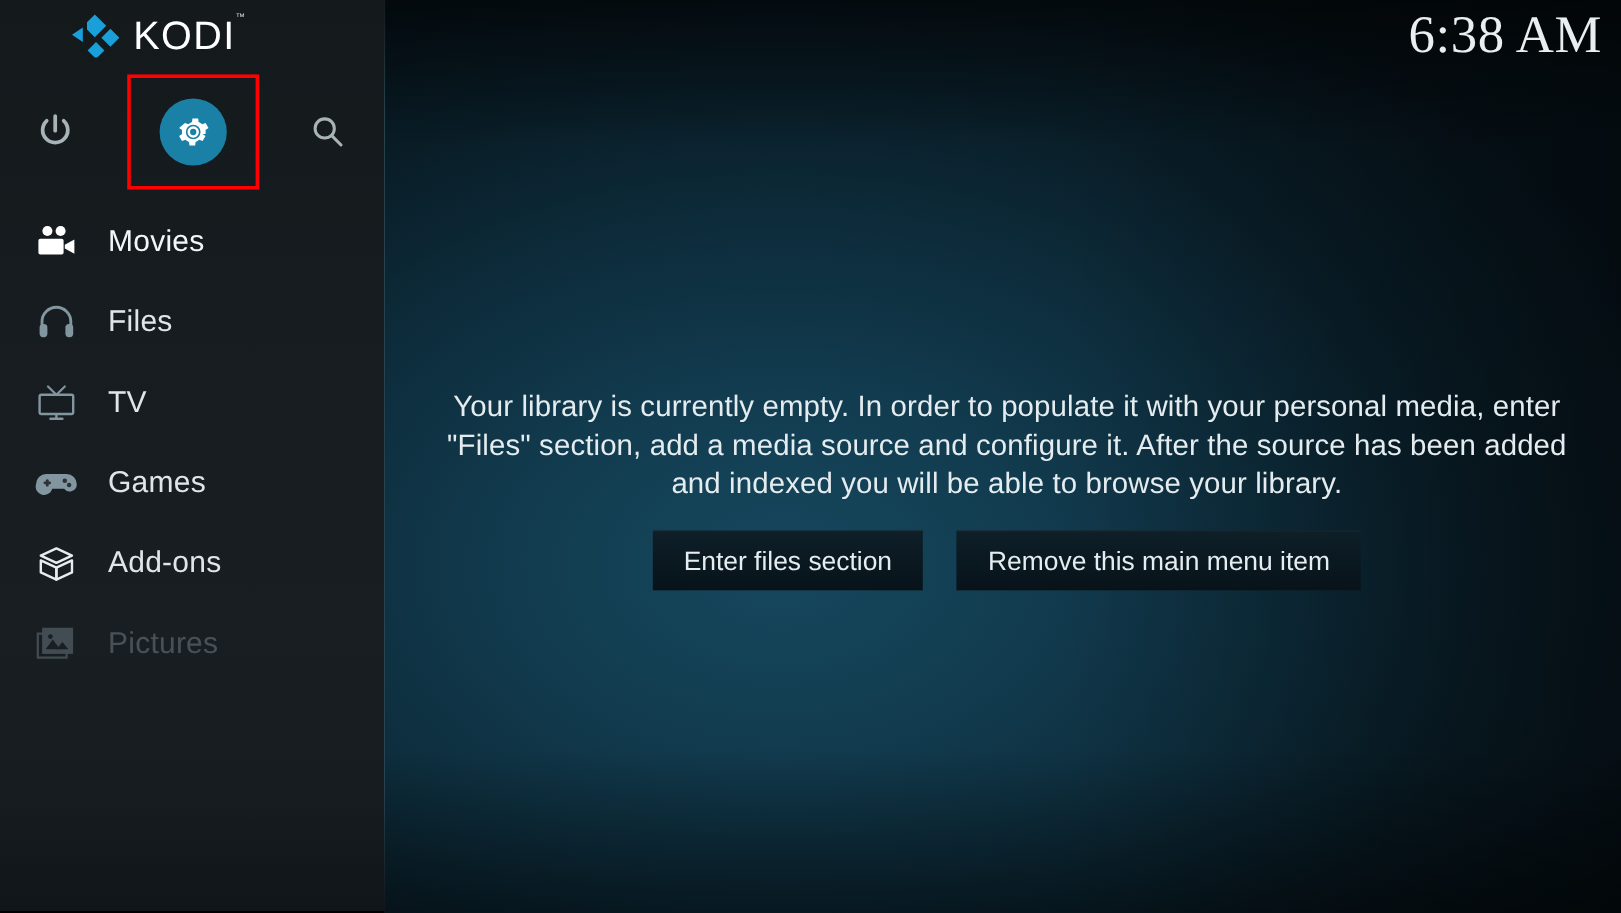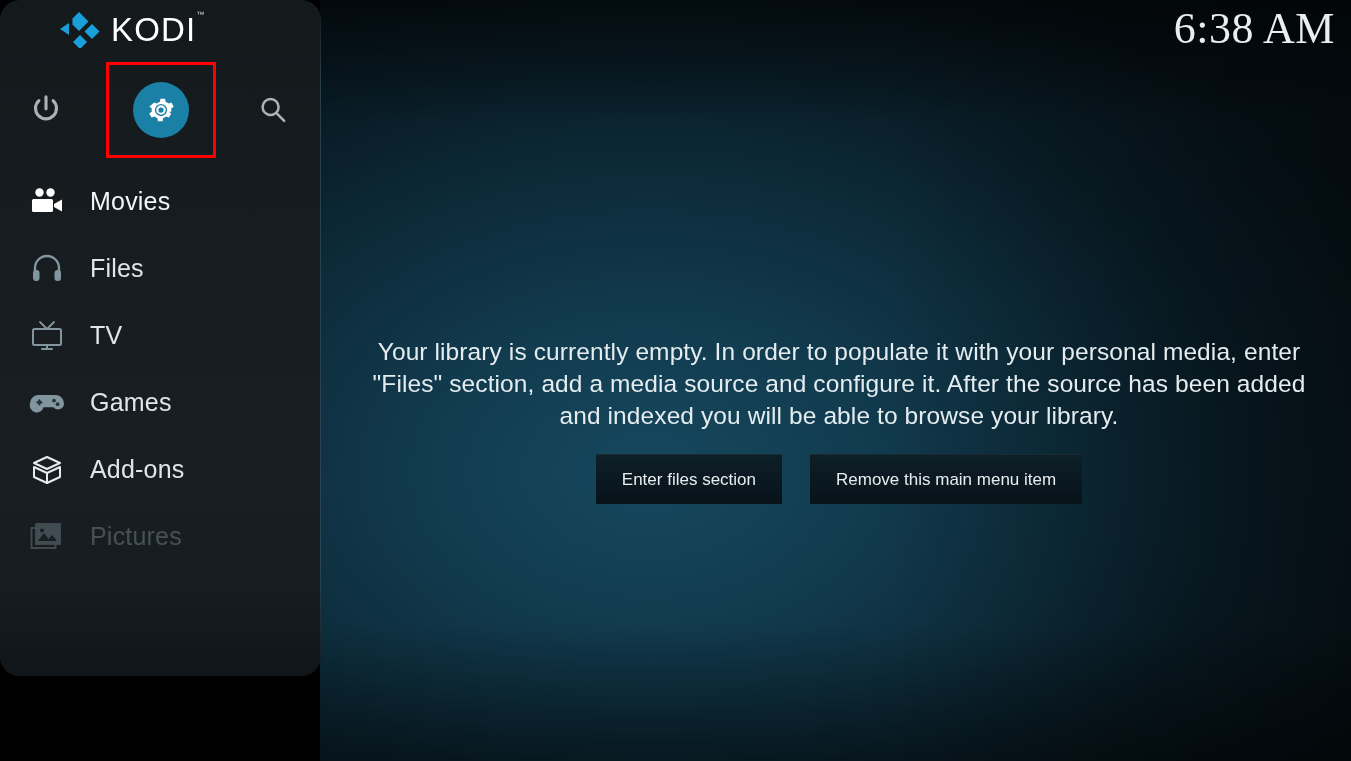--- a/index.html
+++ b/index.html
@@ -41,24 +41,23 @@
       linear-gradient(to bottom, rgba(0,0,0,.55) 0%, rgba(0,0,0,0) 16%, rgba(0,0,0,0) 82%, rgba(0,0,0,.45) 100%),
       linear-gradient(to right, rgba(0,0,0,0) 55%, rgba(0,0,0,.35) 100%);
     pointer-events:none;
   }
 
   
   .sidebar {
     position: absolute;
     left: 0; top: 0;
     width: 321px;
-    height: 676px;
+    height: 759px;
     background: linear-gradient(to bottom, #14191c 0%, #171c20 35%, #191e22 70%, #141a1e 100%);
     overflow: hidden;
-    border-radius: 20px;
   }
   .sidebar::after{
     content:"";
     position:absolute; right:0; top:0; bottom:0; width:1px;
     background: linear-gradient(to bottom, rgba(60,110,130,0) 0%, rgba(60,110,130,.45) 12%, rgba(60,110,130,.5) 85%, rgba(60,110,130,0) 100%);
   }
 
   
   .logo-row {
     position: absolute;
@@ -154,21 +153,21 @@
     font-size: 44px;
     color: #e9eef1;
     font-weight: 300;
     letter-spacing: .5px;
     font-family: Liberation Serif, serif;
   }
 
   
   .panel {
     position: absolute;
-    left: 350px; top: 336px;
+    left: 350px; top: 324px;
     width: 978px;
     text-align: center;
   }
   .panel-msg {
     font-size: 24.5px;
     line-height: 32px;
     color: #e4ecef;
     font-weight: 400;
     letter-spacing: .1px;
     padding: 0 18px;
@@ -177,21 +176,21 @@
     margin-top: 22px;
     display: flex;
     justify-content: center;
     gap: 28px;
   }
   .panel-btn {
     background: linear-gradient(to bottom, #0e1f28 0%, #0a1820 55%, #081319 100%);
     border: none;
     border-top: 1px solid rgba(120,160,180,.17);
     color: #e6edf0;
-    font-size: 17px;
+    font-size: 22px;
     font-family: "Liberation Sans", sans-serif;
     font-weight: 400;
     height: 50px;
     padding: 0 26px;
     line-height: 48px;
     white-space: nowrap;
     cursor: pointer;
   }
 </style>
 </head>

